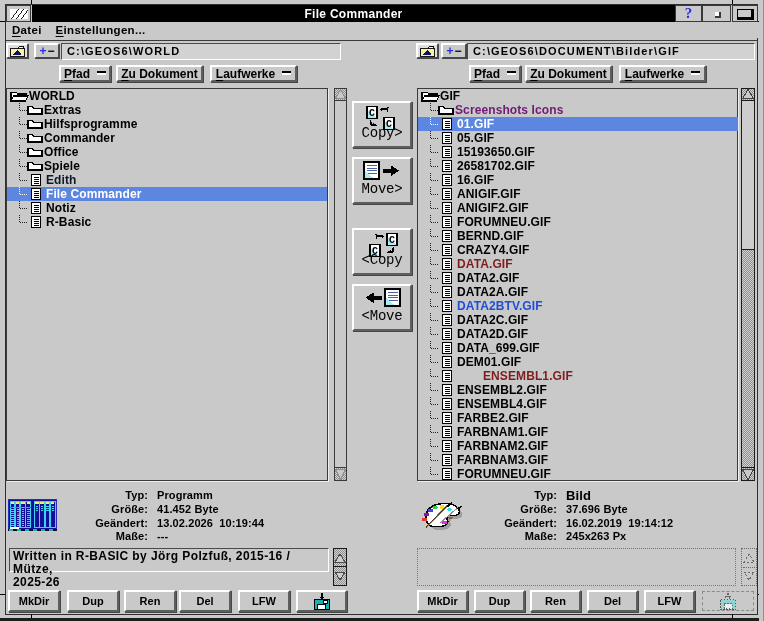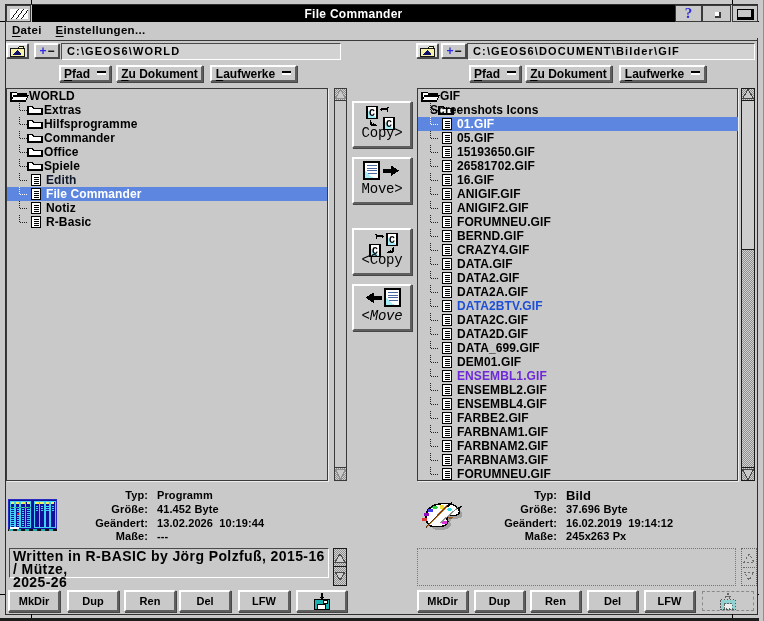--- a/index.html
+++ b/index.html
@@ -198,21 +198,21 @@
 <div class="abs row" style="left:440px;top:89px;color:#000">GIF</div>
 <div class="abs" style="left:430px;top:103px;width:8px;height:8px">
     <span class="abs" style="left:0;top:0;width:1px;height:8px;background:repeating-linear-gradient(#222 0 1px,transparent 1px 2px)"></span>
     <span class="abs" style="left:1px;top:7px;width:7px;height:1px;background:repeating-linear-gradient(90deg,#222 0 1px,transparent 1px 2px)"></span>
   </div>
 <div class="abs" style="left:438px;top:104px;width:16px;height:11px">
     <svg width="16" height="11" viewBox="0 0 16 11" shape-rendering="crispEdges">
       <path d="M1 10 V2.5 h4.5 l1.5 2 H15 V10 z" fill="#fff" stroke="#000" stroke-width="1.3"></path>
     </svg>
   </div>
-<div class="abs row" style="left:430px;top:103px;color:#000000">Screenshots Icons</div>
+<div class="abs row" style="left:455px;top:103px;color:#701a75">Screenshots Icons</div>
 <div class="abs" style="left:418px;top:117px;width:320px;height:14px;background:#5c86e0"></div>
 <div class="abs" style="left:430px;top:117px;width:8px;height:8px">
     <span class="abs" style="left:0;top:0;width:1px;height:8px;background:repeating-linear-gradient(#fff 0 1px,transparent 1px 2px)"></span>
     <span class="abs" style="left:1px;top:7px;width:7px;height:1px;background:repeating-linear-gradient(90deg,#fff 0 1px,transparent 1px 2px)"></span>
   </div>
 <div class="abs" style="left:442px;top:118px;width:10px;height:12px">
     <svg width="10" height="12" viewBox="0 0 10 12" shape-rendering="crispEdges">
       <rect x="0.7" y="0.7" width="8.6" height="10.6" fill="#fff" stroke="#000" stroke-width="1.4"></rect>
       <path d="M2.5 3 h5 M2.5 5 h5 M2.5 7 h5 M2.5 9 h5" stroke="#000" stroke-width="1"></path>
     </svg>
@@ -320,21 +320,21 @@
 <div class="abs" style="left:430px;top:257px;width:8px;height:8px">
     <span class="abs" style="left:0;top:0;width:1px;height:8px;background:repeating-linear-gradient(#222 0 1px,transparent 1px 2px)"></span>
     <span class="abs" style="left:1px;top:7px;width:7px;height:1px;background:repeating-linear-gradient(90deg,#222 0 1px,transparent 1px 2px)"></span>
   </div>
 <div class="abs" style="left:442px;top:258px;width:10px;height:12px">
     <svg width="10" height="12" viewBox="0 0 10 12" shape-rendering="crispEdges">
       <rect x="0.7" y="0.7" width="8.6" height="10.6" fill="#fff" stroke="#000" stroke-width="1.4"></rect>
       <path d="M2.5 3 h5 M2.5 5 h5 M2.5 7 h5 M2.5 9 h5" stroke="#000" stroke-width="1"></path>
     </svg>
   </div>
-<div class="abs row" style="left:457px;top:257px;color:#000000">DATA.GIF</div>
+<div class="abs row" style="left:457px;top:257px;color:#7f1d1d">DATA.GIF</div>
 <div class="abs" style="left:430px;top:271px;width:8px;height:8px">
     <span class="abs" style="left:0;top:0;width:1px;height:8px;background:repeating-linear-gradient(#222 0 1px,transparent 1px 2px)"></span>
     <span class="abs" style="left:1px;top:7px;width:7px;height:1px;background:repeating-linear-gradient(90deg,#222 0 1px,transparent 1px 2px)"></span>
   </div>
 <div class="abs" style="left:442px;top:272px;width:10px;height:12px">
     <svg width="10" height="12" viewBox="0 0 10 12" shape-rendering="crispEdges">
       <rect x="0.7" y="0.7" width="8.6" height="10.6" fill="#fff" stroke="#000" stroke-width="1.4"></rect>
       <path d="M2.5 3 h5 M2.5 5 h5 M2.5 7 h5 M2.5 9 h5" stroke="#000" stroke-width="1"></path>
     </svg>
   </div>
@@ -408,21 +408,21 @@
 <div class="abs" style="left:430px;top:369px;width:8px;height:8px">
     <span class="abs" style="left:0;top:0;width:1px;height:8px;background:repeating-linear-gradient(#222 0 1px,transparent 1px 2px)"></span>
     <span class="abs" style="left:1px;top:7px;width:7px;height:1px;background:repeating-linear-gradient(90deg,#222 0 1px,transparent 1px 2px)"></span>
   </div>
 <div class="abs" style="left:442px;top:370px;width:10px;height:12px">
     <svg width="10" height="12" viewBox="0 0 10 12" shape-rendering="crispEdges">
       <rect x="0.7" y="0.7" width="8.6" height="10.6" fill="#fff" stroke="#000" stroke-width="1.4"></rect>
       <path d="M2.5 3 h5 M2.5 5 h5 M2.5 7 h5 M2.5 9 h5" stroke="#000" stroke-width="1"></path>
     </svg>
   </div>
-<div class="abs row" style="left:457px;top:369px;color:#6d28d9">ENSEMBL1.GIF</div>
+<div class="abs row" style="left:483px;top:369px;color:#7f1d1d">ENSEMBL1.GIF</div>
 <div class="abs" style="left:430px;top:383px;width:8px;height:8px">
     <span class="abs" style="left:0;top:0;width:1px;height:8px;background:repeating-linear-gradient(#222 0 1px,transparent 1px 2px)"></span>
     <span class="abs" style="left:1px;top:7px;width:7px;height:1px;background:repeating-linear-gradient(90deg,#222 0 1px,transparent 1px 2px)"></span>
   </div>
 <div class="abs" style="left:442px;top:384px;width:10px;height:12px">
     <svg width="10" height="12" viewBox="0 0 10 12" shape-rendering="crispEdges">
       <rect x="0.7" y="0.7" width="8.6" height="10.6" fill="#fff" stroke="#000" stroke-width="1.4"></rect>
       <path d="M2.5 3 h5 M2.5 5 h5 M2.5 7 h5 M2.5 9 h5" stroke="#000" stroke-width="1"></path>
     </svg>
   </div>
@@ -565,21 +565,21 @@
         <path d="M10.2 2.2 l3.8 0.8 l-2.6 3.8 z" fill="#000"></path>
         <path d="M28.5 15.5 q0.5 4.5 -3.5 5" fill="none" stroke="#000" stroke-width="2"></path>
         <path d="M25.8 17.6 l0.4 4 l-4.4 -1 z" fill="#000"></path>
         <rect x="5" y="12.5" width="10" height="12" fill="#fff" stroke="#000" stroke-width="1.3"></rect>
         <path d="M6 23.6 h8 L6 17 z" fill="#a8ecf8"></path>
         <text x="10" y="22" font-size="10" font-weight="bold" text-anchor="middle" font-family="Liberation Mono">C</text>
       </svg>
     </div>
     <div class="abs" style="left:0;right:0;bottom:5px;text-align:center;font-family:'Liberation Mono',monospace;font-size:14px;font-weight:normal;letter-spacing:-0.2px">&lt;Copy</div>
   </div>
-<div class="abs raised" style="left:352px;top:284px;width:60px;height:47px;font-style:italic;">
+<div class="abs raised" style="left:352px;top:284px;width:60px;height:47px;">
     <div class="abs" style="left:0;right:0;top:2px;display:flex;justify-content:center">
       <svg width="38" height="20" viewBox="0 0 38 20" shape-rendering="crispEdges">
         <path d="M10.5 4.5 v10.5 l-8 -5.2 z" fill="#000"></path>
         <rect x="10.5" y="8" width="8.5" height="3.5" fill="#000"></rect>
         <rect x="22" y="1" width="15" height="17" fill="#fff" stroke="#000" stroke-width="1.5"></rect>
         <path d="M24.5 4.5 h10 M24.5 7 h10 M24.5 9.5 h10 M24.5 12 h10" stroke="#4a66a0" stroke-width="1"></path>
         <path d="M23.2 16.8 L23.2 10 L31 16.8 z" fill="#a8ecf8"></path>
       </svg>
     </div>
     <div class="abs" style="left:0;right:0;bottom:5px;text-align:center;font-family:'Liberation Mono',monospace;font-size:14px;font-weight:normal;letter-spacing:-0.2px">&lt;Move</div>
@@ -695,21 +695,21 @@
 <div class="abs" style="left:60px;top:530px;width:88px;height:13px;text-align:right;font-size:11px;font-weight:bold;line-height:13px;letter-spacing:0.1px">Maße:</div>
 <div class="abs" style="left:157px;top:530px;height:13px;font-size:11px;font-weight:bold;line-height:13px;letter-spacing:0.1px;white-space:pre">---</div>
 <div class="abs" style="left:469px;top:489px;width:88px;height:13px;text-align:right;font-size:11px;font-weight:bold;line-height:13px;letter-spacing:0.1px">Typ:</div>
 <div class="abs" style="left:566px;top:489px;height:13px;font-size:13px;font-weight:bold;line-height:13px;letter-spacing:0.1px;white-space:pre">Bild</div>
 <div class="abs" style="left:469px;top:503px;width:88px;height:13px;text-align:right;font-size:11px;font-weight:bold;line-height:13px;letter-spacing:0.1px">Größe:</div>
 <div class="abs" style="left:566px;top:503px;height:13px;font-size:11px;font-weight:bold;line-height:13px;letter-spacing:0.1px;white-space:pre">37.696 Byte</div>
 <div class="abs" style="left:469px;top:517px;width:88px;height:13px;text-align:right;font-size:11px;font-weight:bold;line-height:13px;letter-spacing:0.1px">Geändert:</div>
 <div class="abs" style="left:566px;top:517px;height:13px;font-size:11px;font-weight:bold;line-height:13px;letter-spacing:0.1px;white-space:pre">16.02.2019  19:14:12</div>
 <div class="abs" style="left:469px;top:530px;width:88px;height:13px;text-align:right;font-size:11px;font-weight:bold;line-height:13px;letter-spacing:0.1px">Maße:</div>
 <div class="abs" style="left:566px;top:530px;height:13px;font-size:11px;font-weight:bold;line-height:13px;letter-spacing:0.1px;white-space:pre">245x263 Px</div>
-<div class="abs" style="left:9px;top:548px;width:320px;height:30px;border-top:1px solid #4a4a4a;border-left:1px solid #4a4a4a;border-bottom:1px solid #fff;border-right:1px solid #fff;background:#c9c9c9;font-size:14px;font-weight:bold;letter-spacing:0.4px;line-height:13px;padding:1px 0 0 3px">Written in R-BASIC by Jörg Polzfuß, 2015-16 / Mütze,<br>2025-26</div>
+<div class="abs" style="left:9px;top:548px;width:320px;height:24px;border-top:1px solid #4a4a4a;border-left:1px solid #4a4a4a;border-bottom:1px solid #fff;border-right:1px solid #fff;background:#c9c9c9;font-size:12px;font-weight:bold;letter-spacing:0.4px;line-height:13px;padding:1px 0 0 3px">Written in R-BASIC by Jörg Polzfuß, 2015-16 / Mütze,<br>2025-26</div>
 <div class="abs" style="left:333px;top:548px;width:14px;height:38px;border:1px solid #1a1a1a;">
     <div class="abs checker" style="left:0;top:0;width:12px;height:36px"></div>
     <div class="abs" style="left:0;top:1px">
       <svg width="12" height="16" viewBox="0 0 12 16" shape-rendering="crispEdges">
         <path d="M6 4 L1 12 h10 z" stroke="#4a4a4a" fill="#cdcdcd" stroke-width="1"></path>
       </svg>
     </div>
     <div class="abs" style="left:0;top:17px;width:12px;height:1px;background:#1a1a1a"></div>
     <div class="abs" style="left:0;top:19px">
       <svg width="12" height="16" viewBox="0 0 12 16" shape-rendering="crispEdges">

